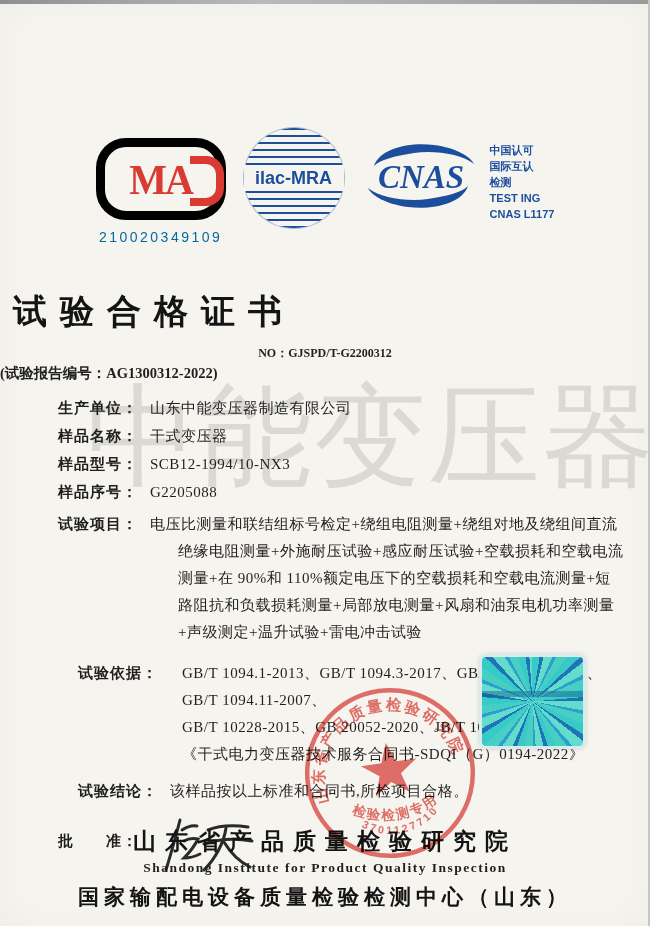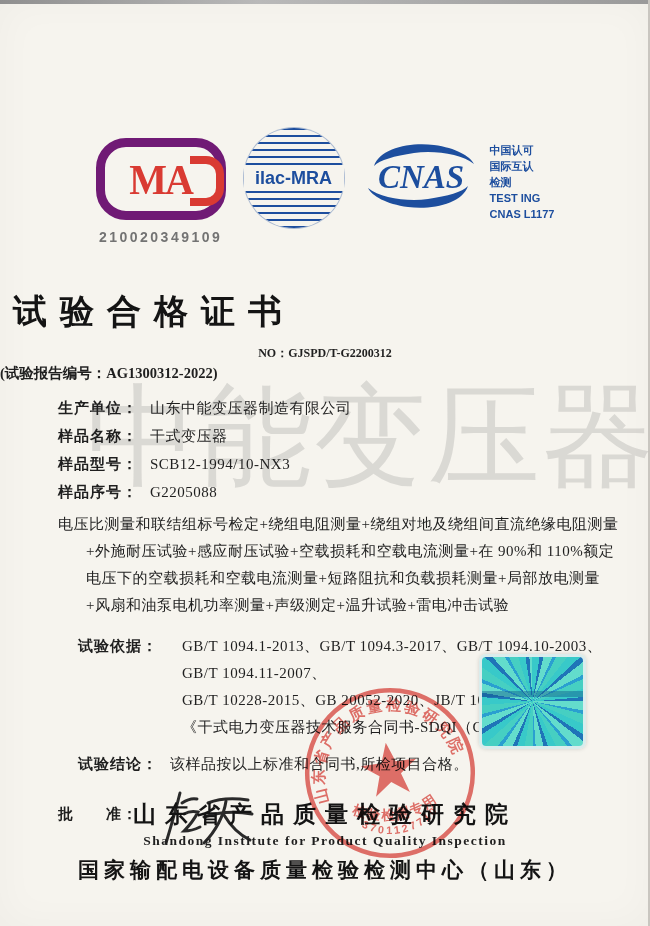--- a/index.html
+++ b/index.html
@@ -21,30 +21,30 @@
     font-family:"Liberation Serif",serif;
   }
 
   .content{position:relative;z-index:2;}
 
   
   .logos{display:flex;justify-content:center;align-items:flex-start;
     padding-top:128px;gap:18px;}
   .cma-wrap{text-align:center;margin-top:10px;}
   .cma-box{
-    width:112px;height:64px;border:9px solid #701a75;border-radius:30px;
+    width:112px;height:64px;border:9px solid #000000;border-radius:30px;
     display:flex;align-items:center;justify-content:center;position:relative;
   }
   .cma-box .ma{font-size:40px;font-weight:bold;color:#d93a32;
     font-family:"Liberation Serif",serif;letter-spacing:-2px;transform:scaleY(1.05);}
   .cma-box .c-hook{
     position:absolute;right:-7px;top:9px;width:26px;height:34px;
     border:8px solid #d93a32;border-left:none;border-radius:0 18px 18px 0;
   }
-  .cma-number{margin-top:9px;color:#737373;font-weight:bold;font-size:14px;
+  .cma-number{margin-top:9px;color:#0369a1;font-weight:normal;font-size:14px;
     letter-spacing:2.5px;font-family:"Liberation Sans",sans-serif;}
 
   .ilac-circle{
     width:100px;height:100px;border-radius:50%;
     background:repeating-linear-gradient(0deg,#1d4e9e 0 2px,rgba(246,244,238,0) 2px 7px);
     position:relative;display:flex;align-items:center;justify-content:center;
     box-shadow:0 0 0 1px rgba(29,78,158,.35);
   }
   .ilac-band{
     background:#f6f4ee;width:104px;height:26px;display:flex;align-items:center;
@@ -157,20 +157,21 @@
       </div>
       <div class="frow">
         <span class="flabel">样品型号：</span>
         <span class="fvalue">SCB12-1994/10-NX3</span>
       </div>
       <div class="frow">
         <span class="flabel">样品序号：</span>
         <span class="fvalue">G2205088</span>
       </div>
       <div class="frow multi">
+        <span class="flabel">试验项目：</span>
         <span class="fvalue hang">电压比测量和联结组标号检定+绕组电阻测量+绕组对地及绕组间直流绝缘电阻测量+外施耐压试验+感应耐压试验+空载损耗和空载电流测量+在 90%和 110%额定电压下的空载损耗和空载电流测量+短路阻抗和负载损耗测量+局部放电测量+风扇和油泵电机功率测量+声级测定+温升试验+雷电冲击试验</span>
       </div>
       <div class="frow multi gap-top">
         <span class="flabel">试验依据：</span>
         <span class="fvalue lines">GB/T 1094.1-2013、GB/T 1094.3-2017、GB/T 1094.10-2003、GB/T 1094.11-2007、
 GB/T 10228-2015、GB 20052-2020、JB/T 10088-2016、
 《干式电力变压器技术服务合同书-SDQI（G）0194-2022》</span>
       </div>
       <div class="frow gap-top">
         <span class="flabel">试验结论：</span>

